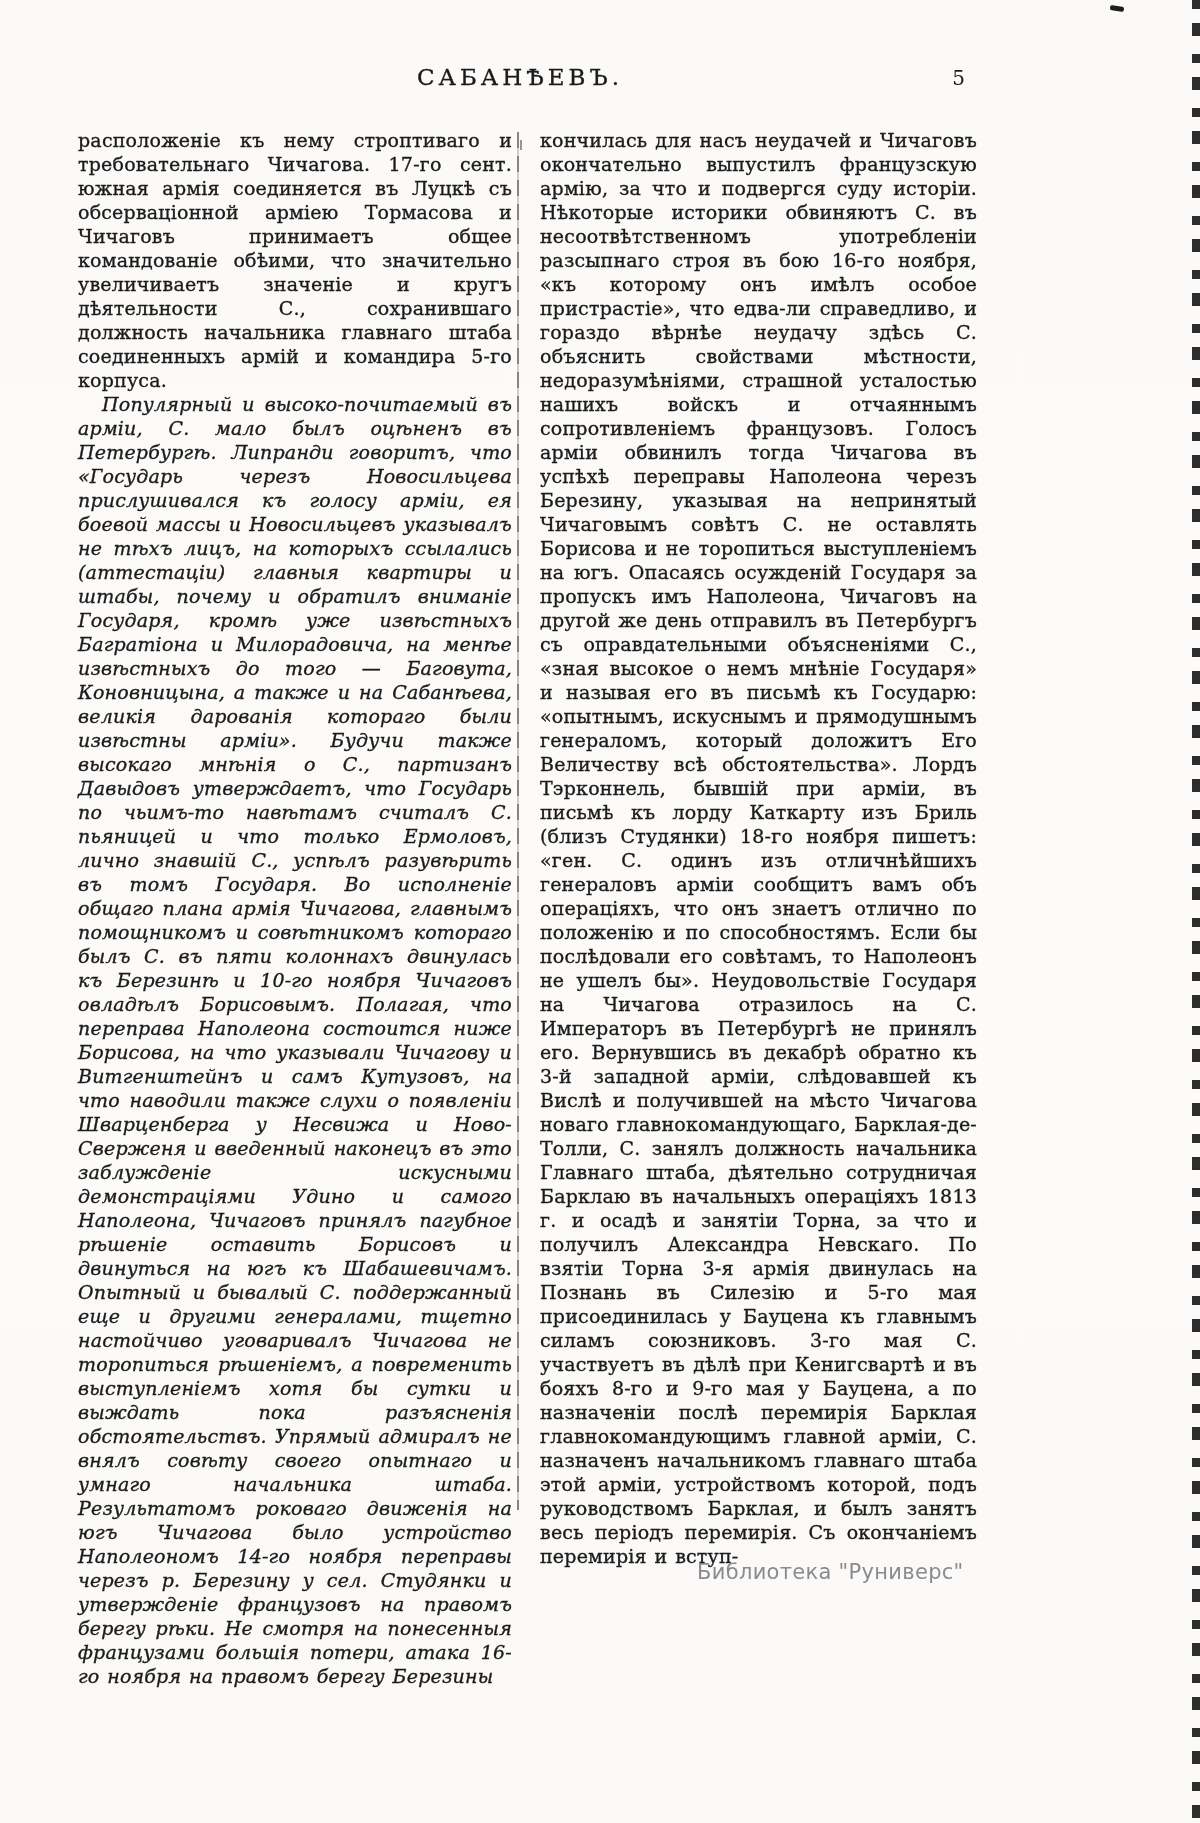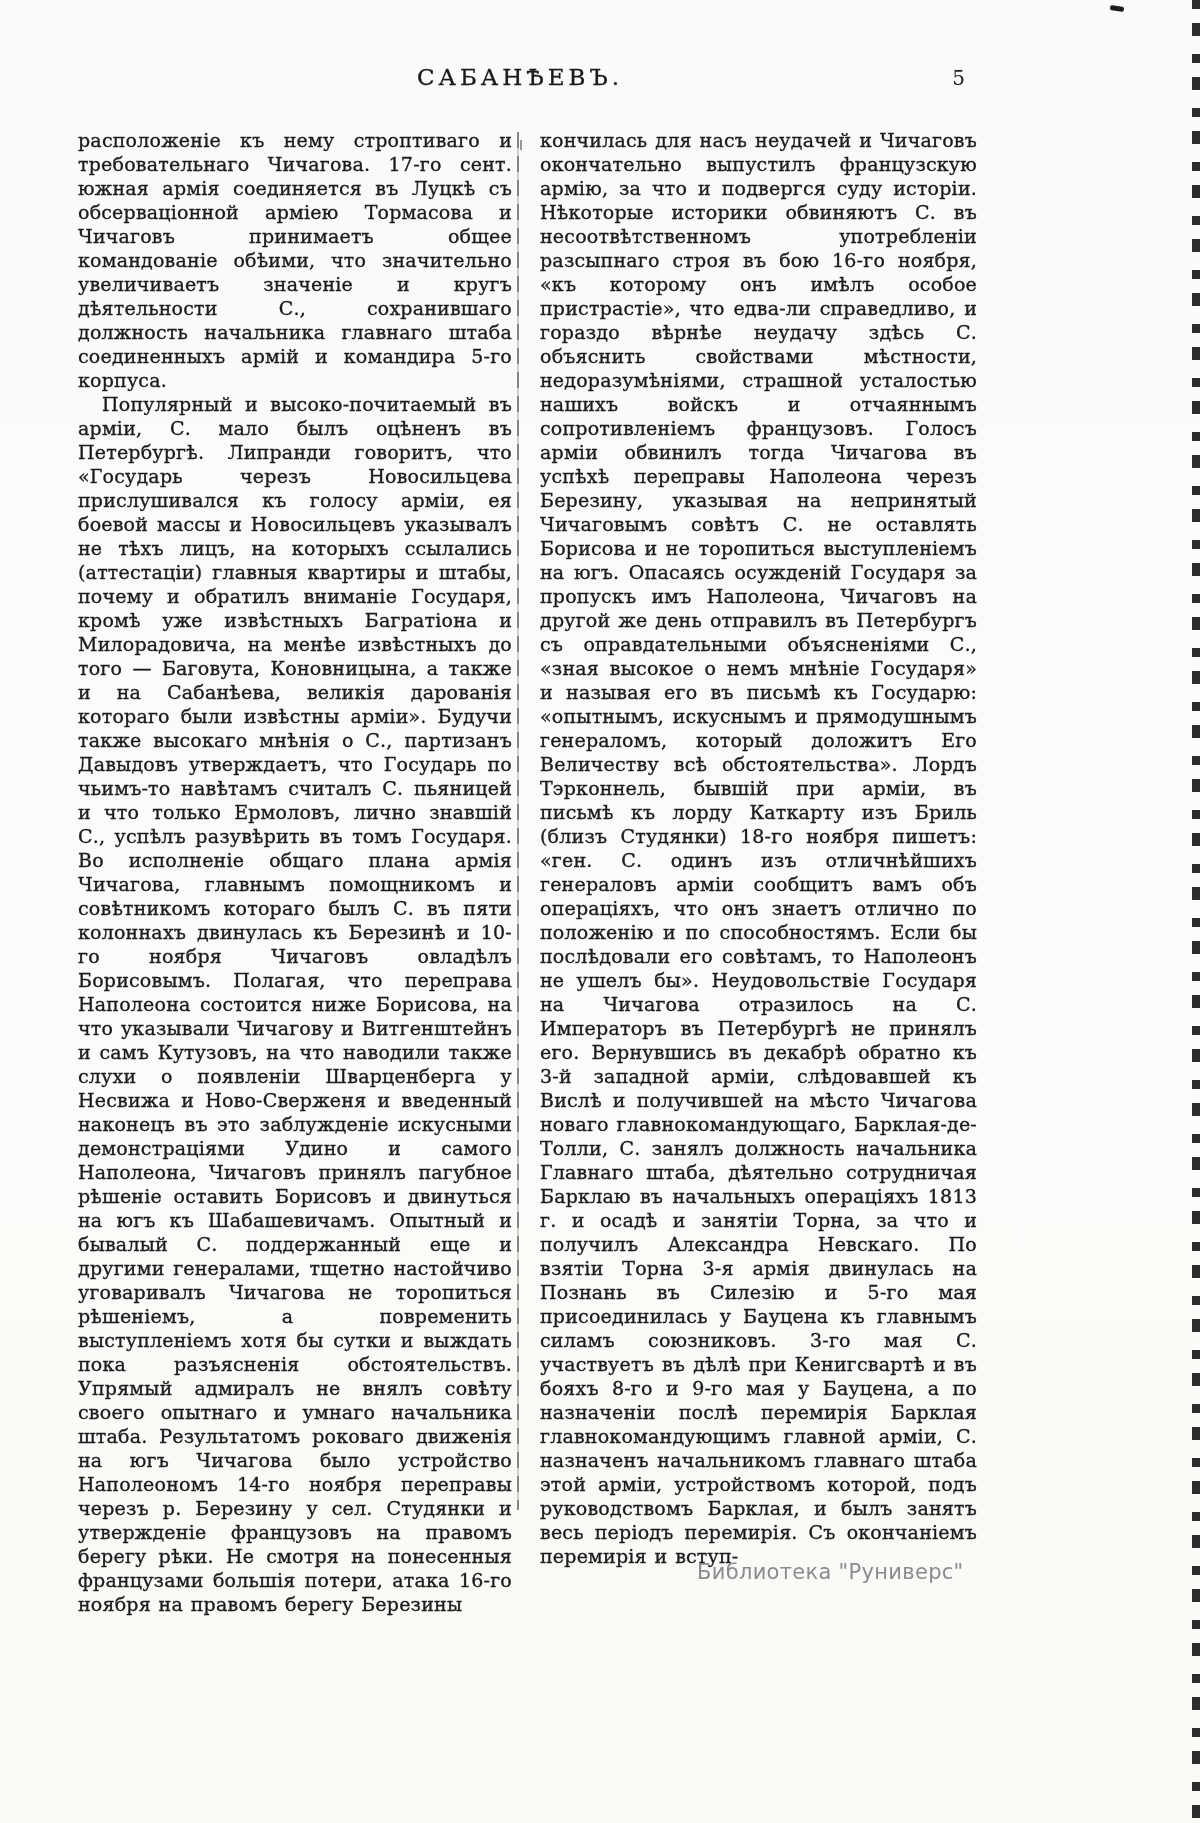--- a/index.html
+++ b/index.html
@@ -37,21 +37,21 @@
   .col {
     position: absolute; top: 128px;
     text-align: justify;
     font-size: 19px;
     line-height: 24px;
     letter-spacing: 0.2px;
     word-spacing: 1.5px;
     -webkit-text-stroke: 0.35px #1b1b1b;
   }
   .col p { margin: 0; }
-  .col p.indent { text-indent: 24px; }
+  .col p.indent { text-indent: 24px; font-style: italic; }
   .col-left  { left: 78px;  width: 434px; }
   .col-right { left: 540px; width: 437px; }
   .column-divider {
     position: absolute; left: 517px; top: 132px;
     width: 1.5px; height: 1378px;
     background: repeating-linear-gradient(
       to bottom,
       #6f6f6f 0px, #6f6f6f 16px,
       #c9c7c3 16px, #c9c7c3 24px
     );

